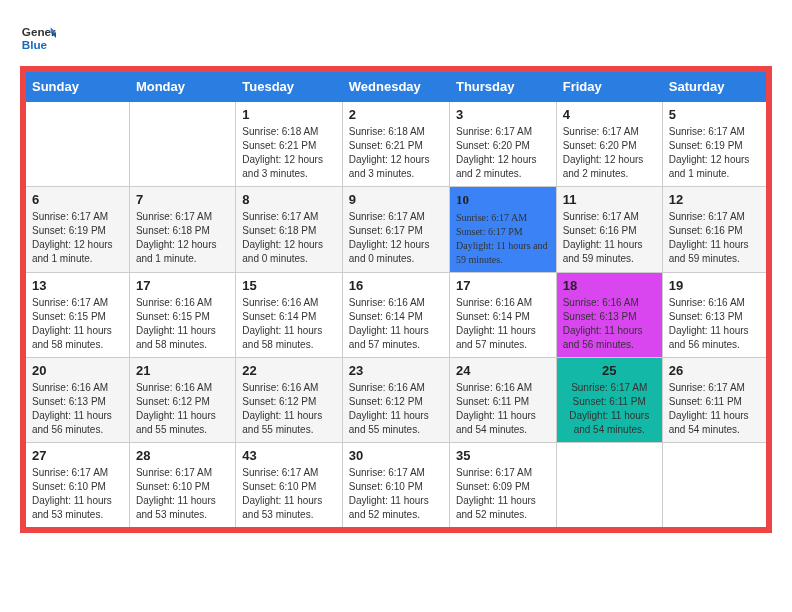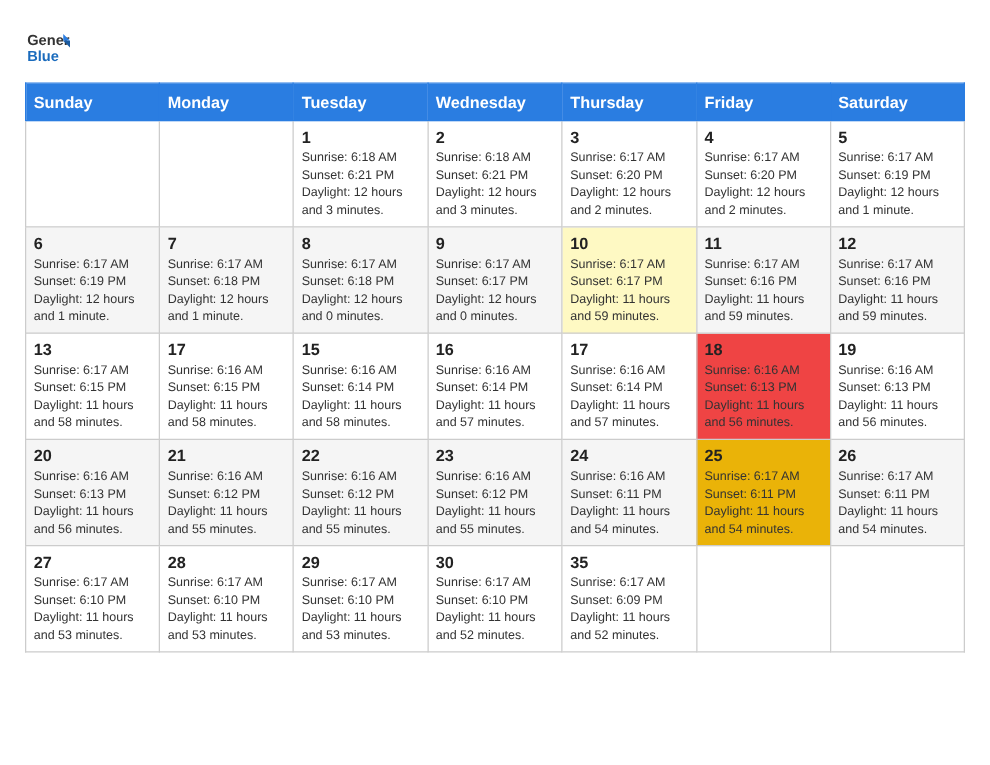--- a/index.html
+++ b/index.html
@@ -34,21 +34,21 @@
       color: #222;
     }
     .location {
       font-size: 15px;
       color: #555;
       margin-top: 2px;
     }
     .calendar {
       width: 100%;
       border-collapse: collapse;
-      border: 1px solid #ef4444;
+      border: 6px solid #ef4444;
       padding-left: 36px;
     }
     .calendar th {
       background-color: #2a7de1;
       color: #fff;
       font-size: 13px;
       font-weight: bold;
       padding: 7px 6px;
       text-align: left;
       border: 1px solid #2a7de1;
@@ -168,21 +168,21 @@
           <div class="day-detail" style="white-space: pre-line;">Sunrise: 6:17 AM
 Sunset: 6:18 PM
 Daylight: 12 hours and 0 minutes.</div>
         </td>
         <td style="background: rgb(245, 245, 245);">
           <span class="day-num">9</span>
           <div class="day-detail" style="white-space: pre-line;">Sunrise: 6:17 AM
 Sunset: 6:17 PM
 Daylight: 12 hours and 0 minutes.</div>
         </td>
-        <td style="background: #fef9c3;">
+        <td style="background: #3b82f6; font-family: Liberation Serif, serif;">
           <span class="day-num">10</span>
           <div class="day-detail" style="white-space: pre-line;">Sunrise: 6:17 AM
 Sunset: 6:17 PM
 Daylight: 11 hours and 59 minutes.</div>
         </td>
         <td style="background: rgb(245, 245, 245); margin-top: 36px;">
           <span class="day-num">11</span>
           <div class="day-detail" style="white-space: pre-line;">Sunrise: 6:17 AM
 Sunset: 6:16 PM
 Daylight: 11 hours and 59 minutes.</div>
@@ -218,21 +218,21 @@
           <div class="day-detail" style="white-space: pre-line;">Sunrise: 6:16 AM
 Sunset: 6:14 PM
 Daylight: 11 hours and 57 minutes.</div>
         </td>
         <td style="background: rgb(255, 255, 255);">
           <span class="day-num">17</span>
           <div class="day-detail" style="white-space: pre-line;">Sunrise: 6:16 AM
 Sunset: 6:14 PM
 Daylight: 11 hours and 57 minutes.</div>
         </td>
-        <td style="background: #ef4444;">
+        <td style="background: #d946ef;">
           <span class="day-num">18</span>
           <div class="day-detail" style="white-space: pre-line;">Sunrise: 6:16 AM
 Sunset: 6:13 PM
 Daylight: 11 hours and 56 minutes.</div>
         </td>
         <td style="background: rgb(255, 255, 255);">
           <span class="day-num">19</span>
           <div class="day-detail" style="white-space: pre-line;">Sunrise: 6:16 AM
 Sunset: 6:13 PM
 Daylight: 11 hours and 56 minutes.</div>
@@ -262,21 +262,21 @@
           <div class="day-detail" style="white-space: pre-line;">Sunrise: 6:16 AM
 Sunset: 6:12 PM
 Daylight: 11 hours and 55 minutes.</div>
         </td>
         <td style="background: rgb(245, 245, 245);">
           <span class="day-num">24</span>
           <div class="day-detail" style="white-space: pre-line;">Sunrise: 6:16 AM
 Sunset: 6:11 PM
 Daylight: 11 hours and 54 minutes.</div>
         </td>
-        <td style="background: #eab308;">
+        <td style="background: #14b8a6; text-align: center;">
           <span class="day-num">25</span>
           <div class="day-detail" style="white-space: pre-line;">Sunrise: 6:17 AM
 Sunset: 6:11 PM
 Daylight: 11 hours and 54 minutes.</div>
         </td>
         <td style="background: rgb(245, 245, 245); margin-left: 28px;">
           <span class="day-num">26</span>
           <div class="day-detail" style="white-space: pre-line;">Sunrise: 6:17 AM
 Sunset: 6:11 PM
 Daylight: 11 hours and 54 minutes.</div>
@@ -289,21 +289,21 @@
 Sunset: 6:10 PM
 Daylight: 11 hours and 53 minutes.</div>
         </td>
         <td style="background: rgb(255, 255, 255);">
           <span class="day-num">28</span>
           <div class="day-detail" style="white-space: pre-line;">Sunrise: 6:17 AM
 Sunset: 6:10 PM
 Daylight: 11 hours and 53 minutes.</div>
         </td>
         <td style="background: rgb(255, 255, 255);">
-          <span class="day-num">29</span>
+          <span class="day-num">43</span>
           <div class="day-detail" style="white-space: pre-line;">Sunrise: 6:17 AM
 Sunset: 6:10 PM
 Daylight: 11 hours and 53 minutes.</div>
         </td>
         <td style="background: rgb(255, 255, 255);">
           <span class="day-num">30</span>
           <div class="day-detail" style="white-space: pre-line;">Sunrise: 6:17 AM
 Sunset: 6:10 PM
 Daylight: 11 hours and 52 minutes.</div>
         </td>

